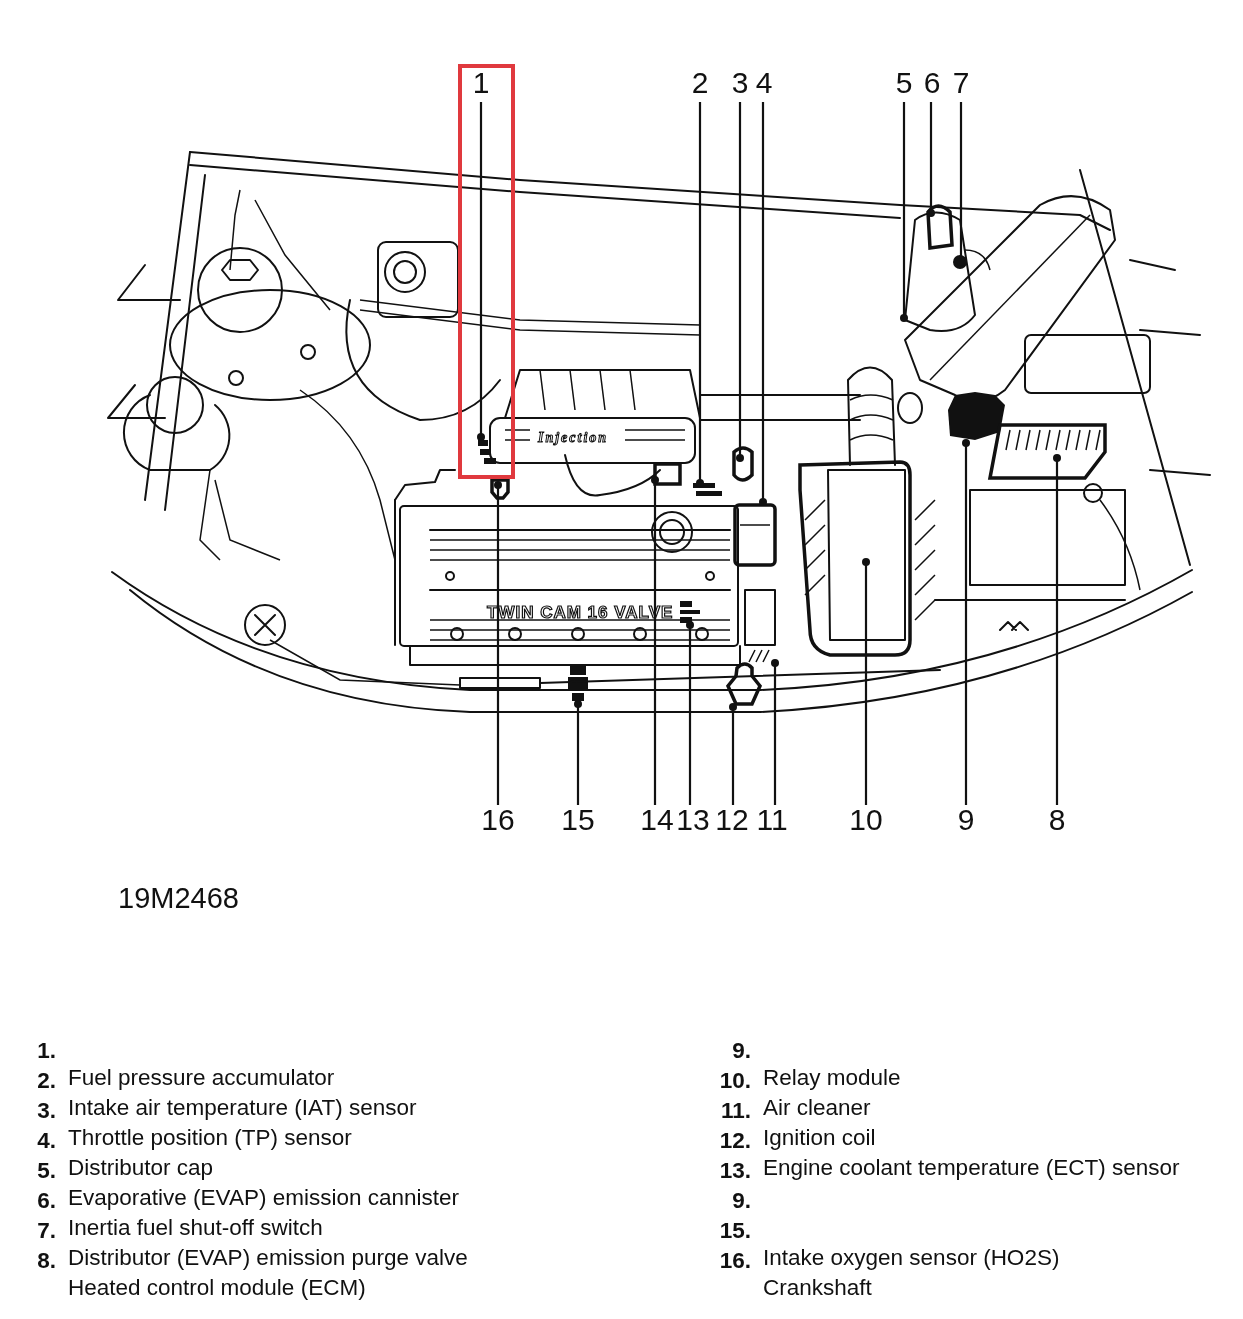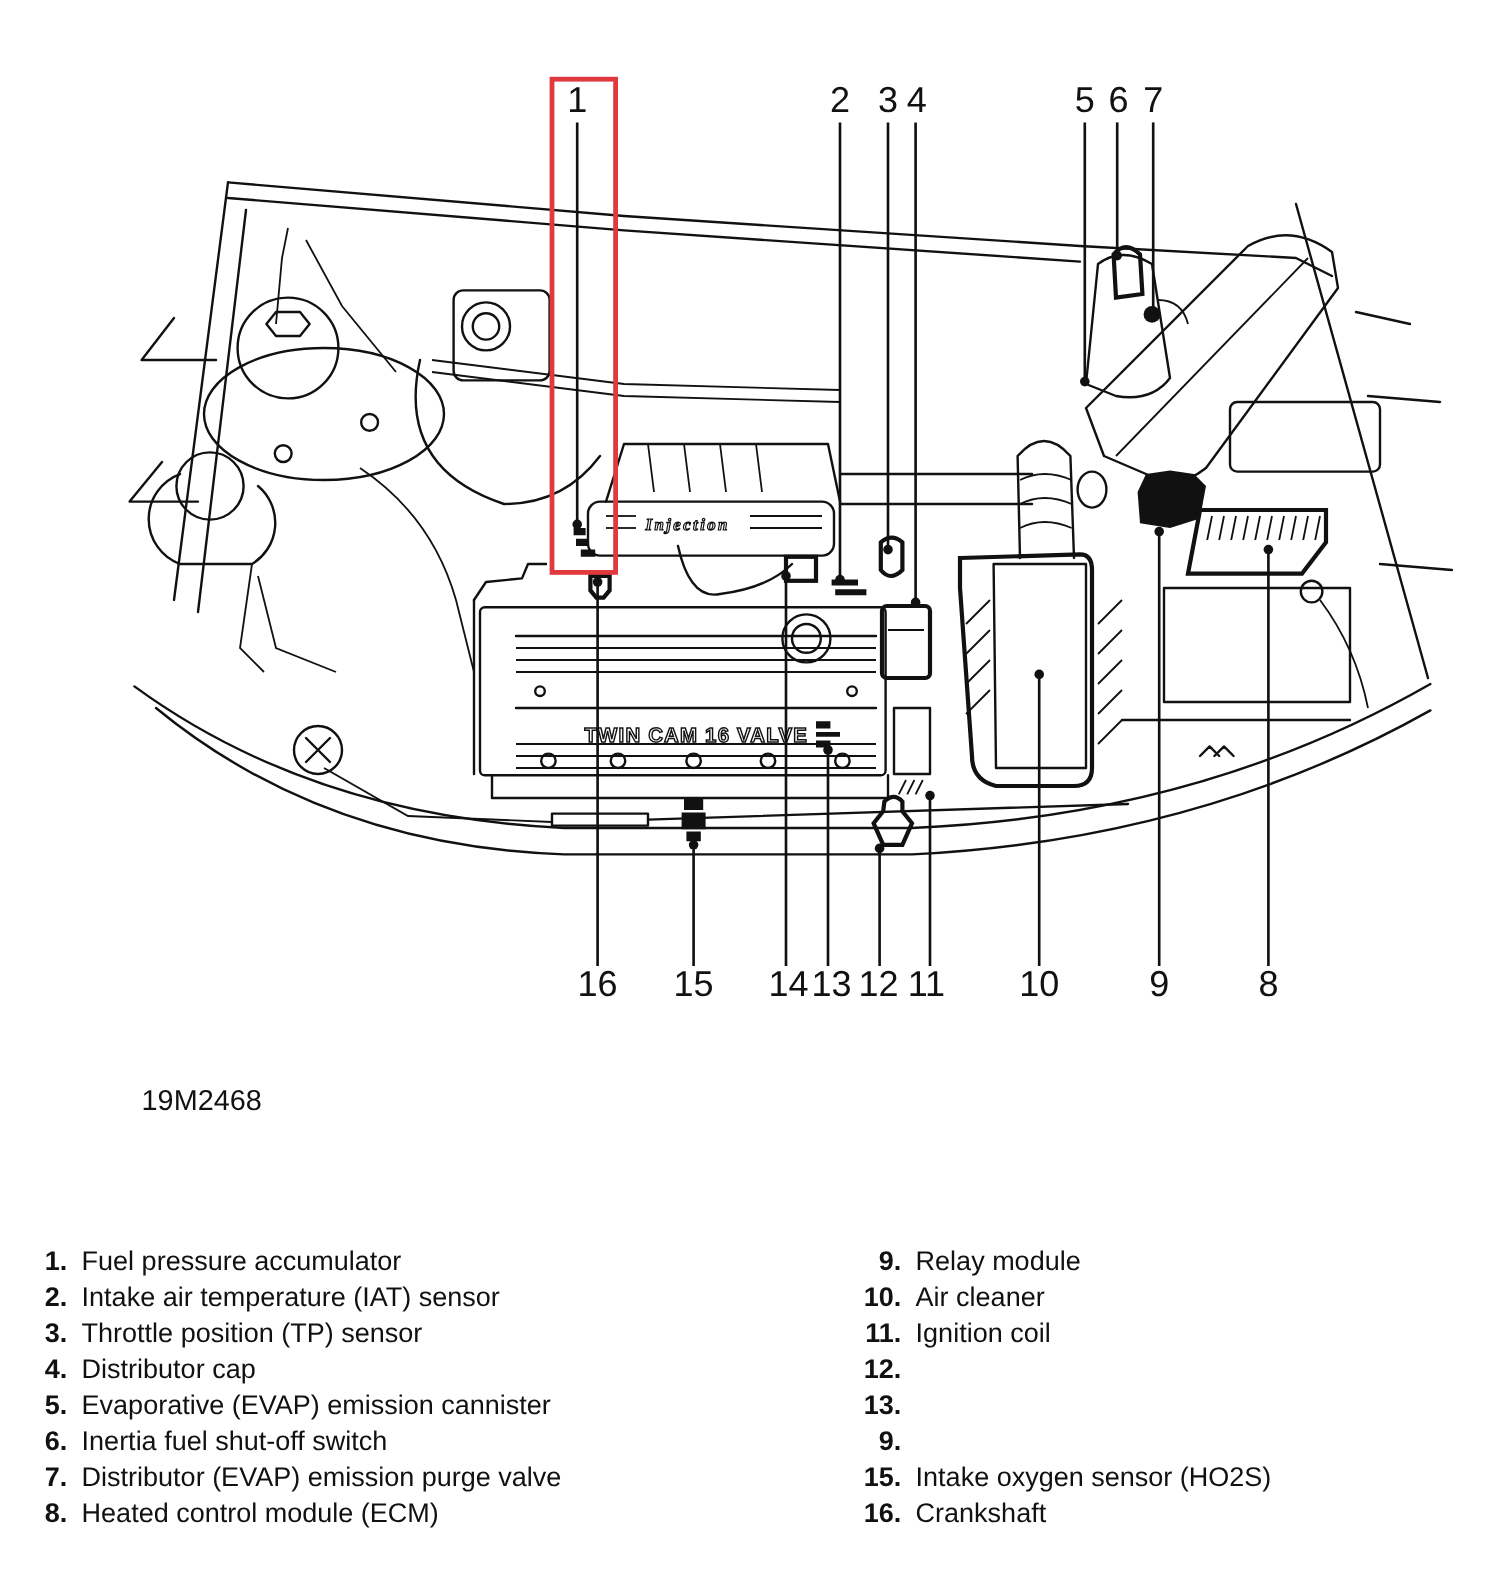--- a/index.html
+++ b/index.html
@@ -10,29 +10,29 @@
   #diagram .art-thin { fill: none; stroke: #111; stroke-width: 1.5; }
   #diagram .art-bold { fill: none; stroke: #111; stroke-width: 3.5; }
   #diagram .solid { fill: #111; stroke: none; }
   #diagram .leader { stroke: #111; stroke-width: 2.2; }
   #diagram .dot { fill: #111; }
   #diagram .num { font-family: "Liberation Sans", sans-serif; font-size: 30px; fill: #111; text-anchor: middle; }
   #diagram .embossed { font-family: "Liberation Sans", sans-serif; font-size: 17px; font-weight: bold; fill: #fff; stroke: #111; stroke-width: 1.2; letter-spacing: 1px; }
   #diagram .script { font-family: "Liberation Serif", serif; font-style: italic; font-weight: bold; font-size: 14px; fill: #fff; stroke: #111; stroke-width: 1; letter-spacing: 2px; }
   #highlight-box { position: absolute; left: 458px; top: 64px; width: 49px; height: 407px;
                    border: 4px solid #e0393e; box-sizing: content-box; }
-  #figure-code { position: absolute; left: 118px; top: 904px; font-size: 24px; }
+  #figure-code { position: absolute; left: 118px; top: 882px; font-size: 29px; }
   .legend-col { position: absolute; top: 1036px; }
   .legend-col.left { left: 34px; }
   .legend-col.right { left: 713px; }
   .legend-item { height: 30px; line-height: 30px; font-size: 22.5px; white-space: nowrap; display: flex; }
   .legend-num { font-weight: bold; text-align: right; display: inline-block; }
   .legend-col.left .legend-num { width: 22px; }
   .legend-col.right .legend-num { width: 38px; }
-  .legend-label { margin-left: 12px; }
+  .legend-label { margin-left: 12px; margin-top: 27px; }
 </style>
 </head>
 <body>
 
 <svg id="diagram" viewBox="0 0 1243 960" xmlns="http://www.w3.org/2000/svg">
 
   <g>
 
     <path class="art" d="M190,152 L520,180 L900,205 L1080,215 L1110,230"></path>
     <path class="art" d="M190,165 L520,192 L900,218"></path>
@@ -291,20 +291,21 @@
   <div class="legend-item">
       <span class="legend-num">10.</span>
       <span class="legend-label">Air cleaner</span>
     </div>
   <div class="legend-item">
       <span class="legend-num">11.</span>
       <span class="legend-label">Ignition coil</span>
     </div>
   <div class="legend-item">
       <span class="legend-num">12.</span>
+      <span class="legend-label">Engine coolant temperature (ECT) sensor</span>
     </div>
   <div class="legend-item">
       <span class="legend-num">13.</span>
     </div>
   <div class="legend-item">
       <span class="legend-num">9.</span>
     </div>
   <div class="legend-item">
       <span class="legend-num">15.</span>
       <span class="legend-label">Intake oxygen sensor (HO2S)</span>

